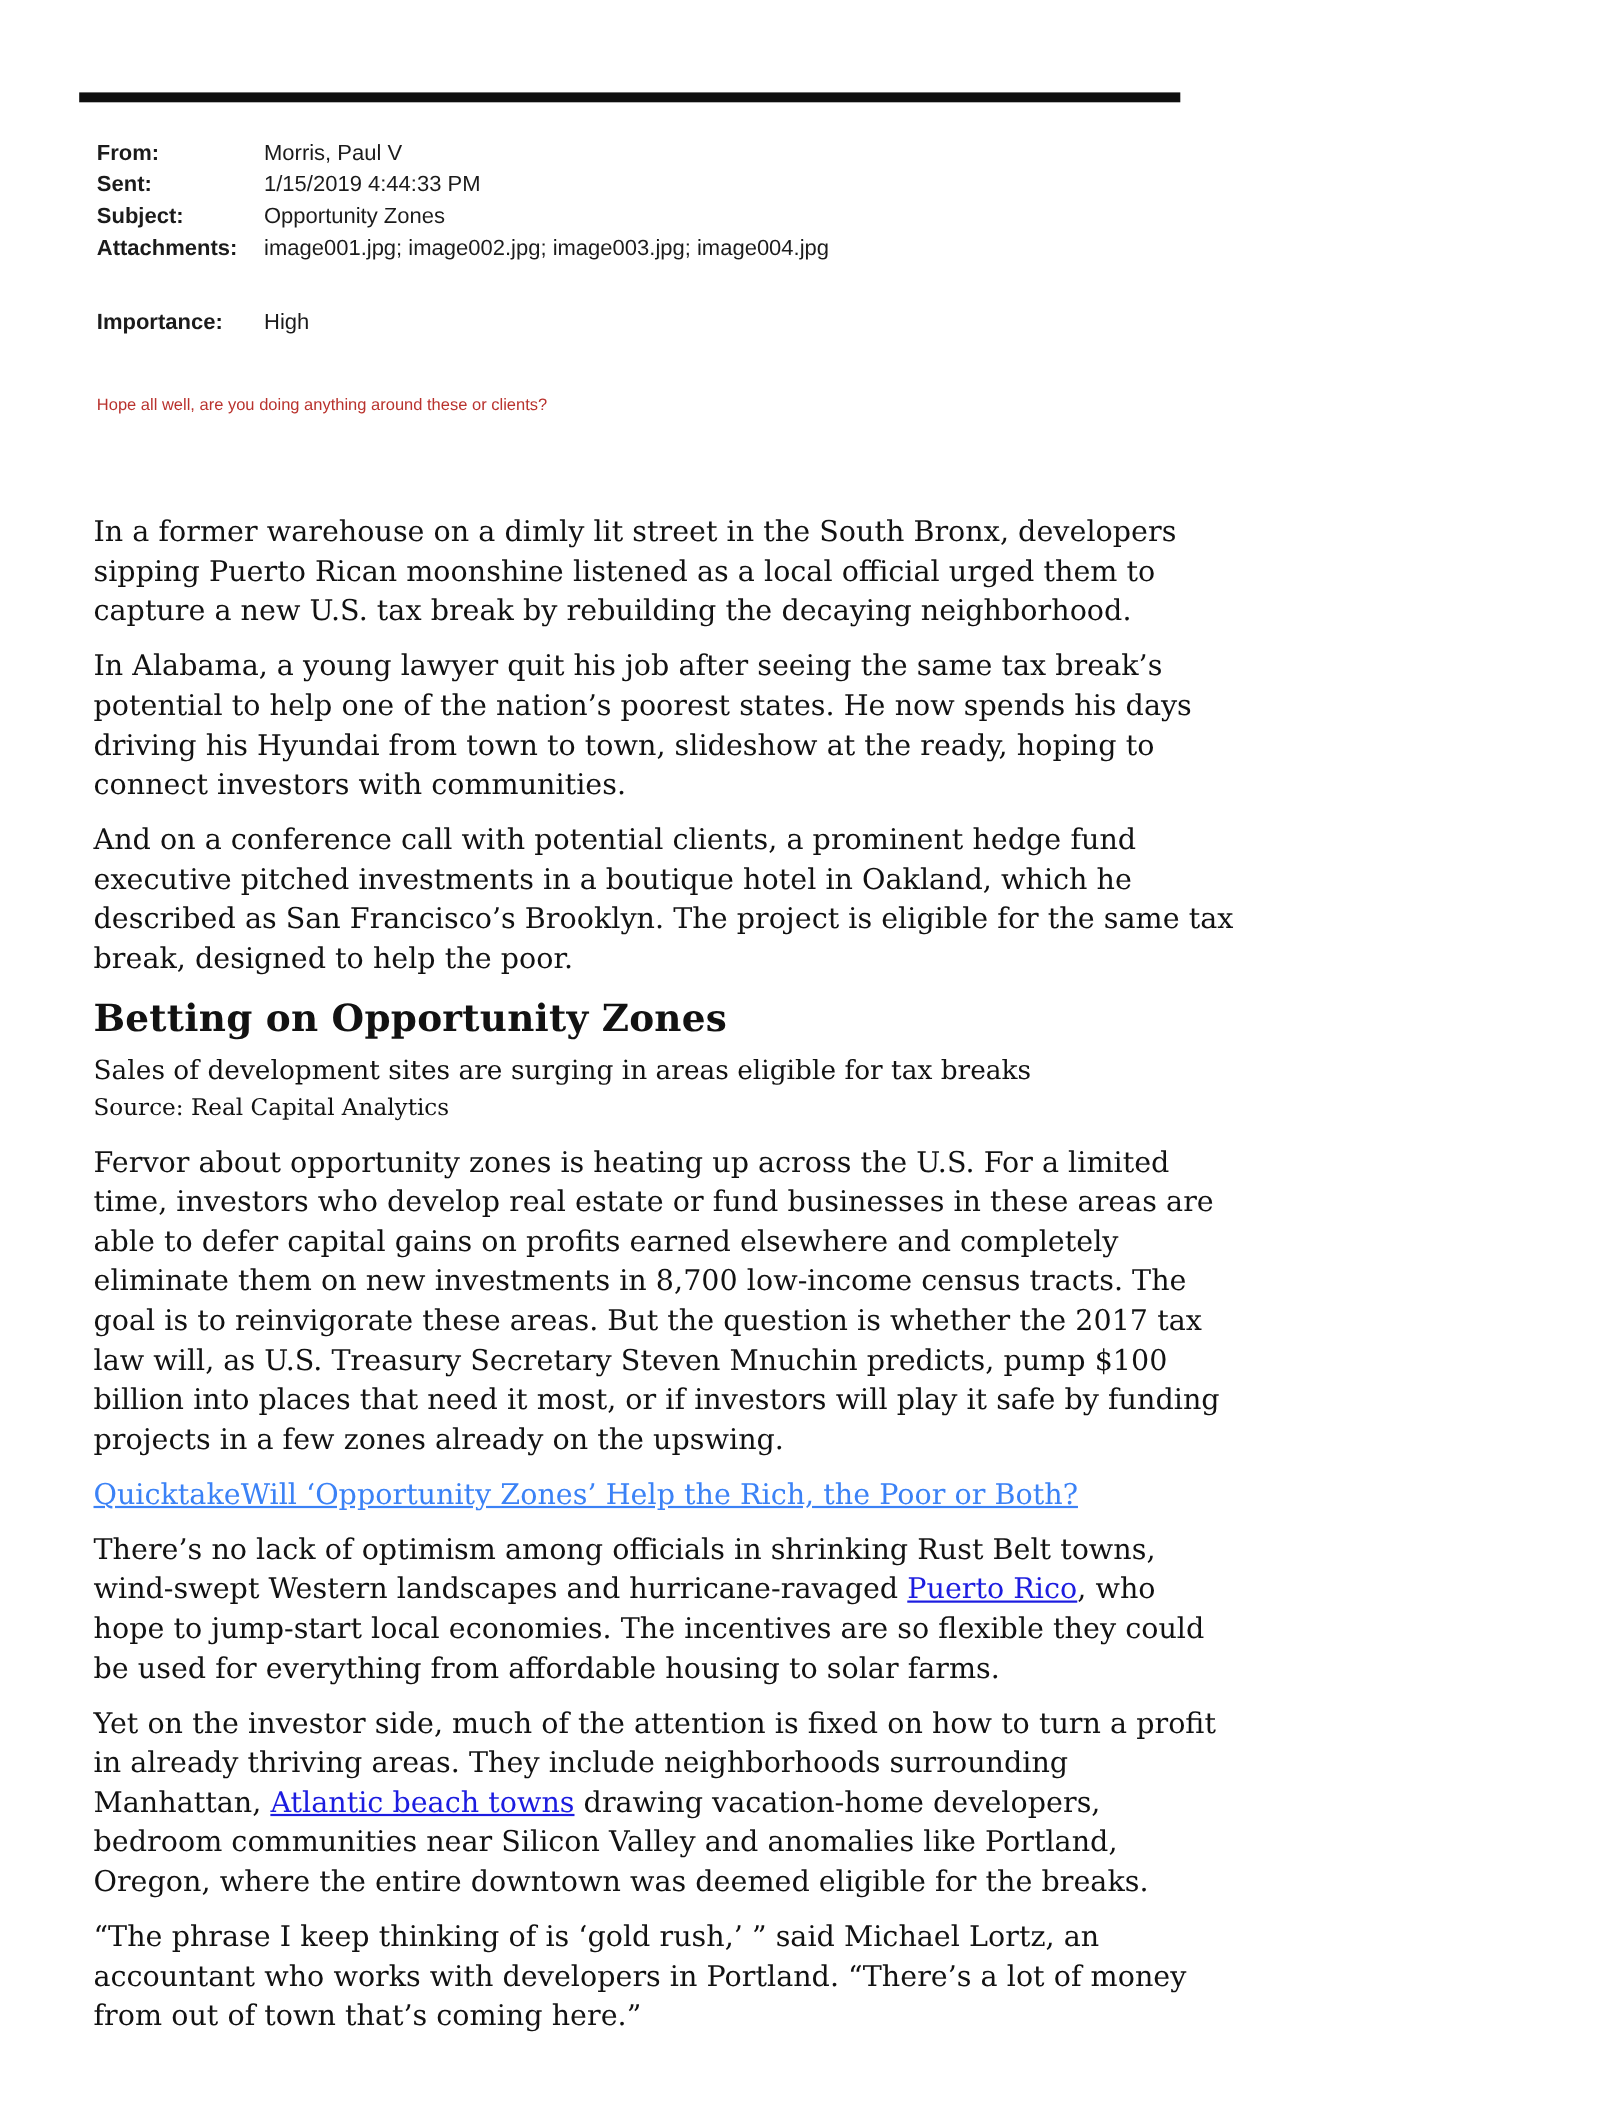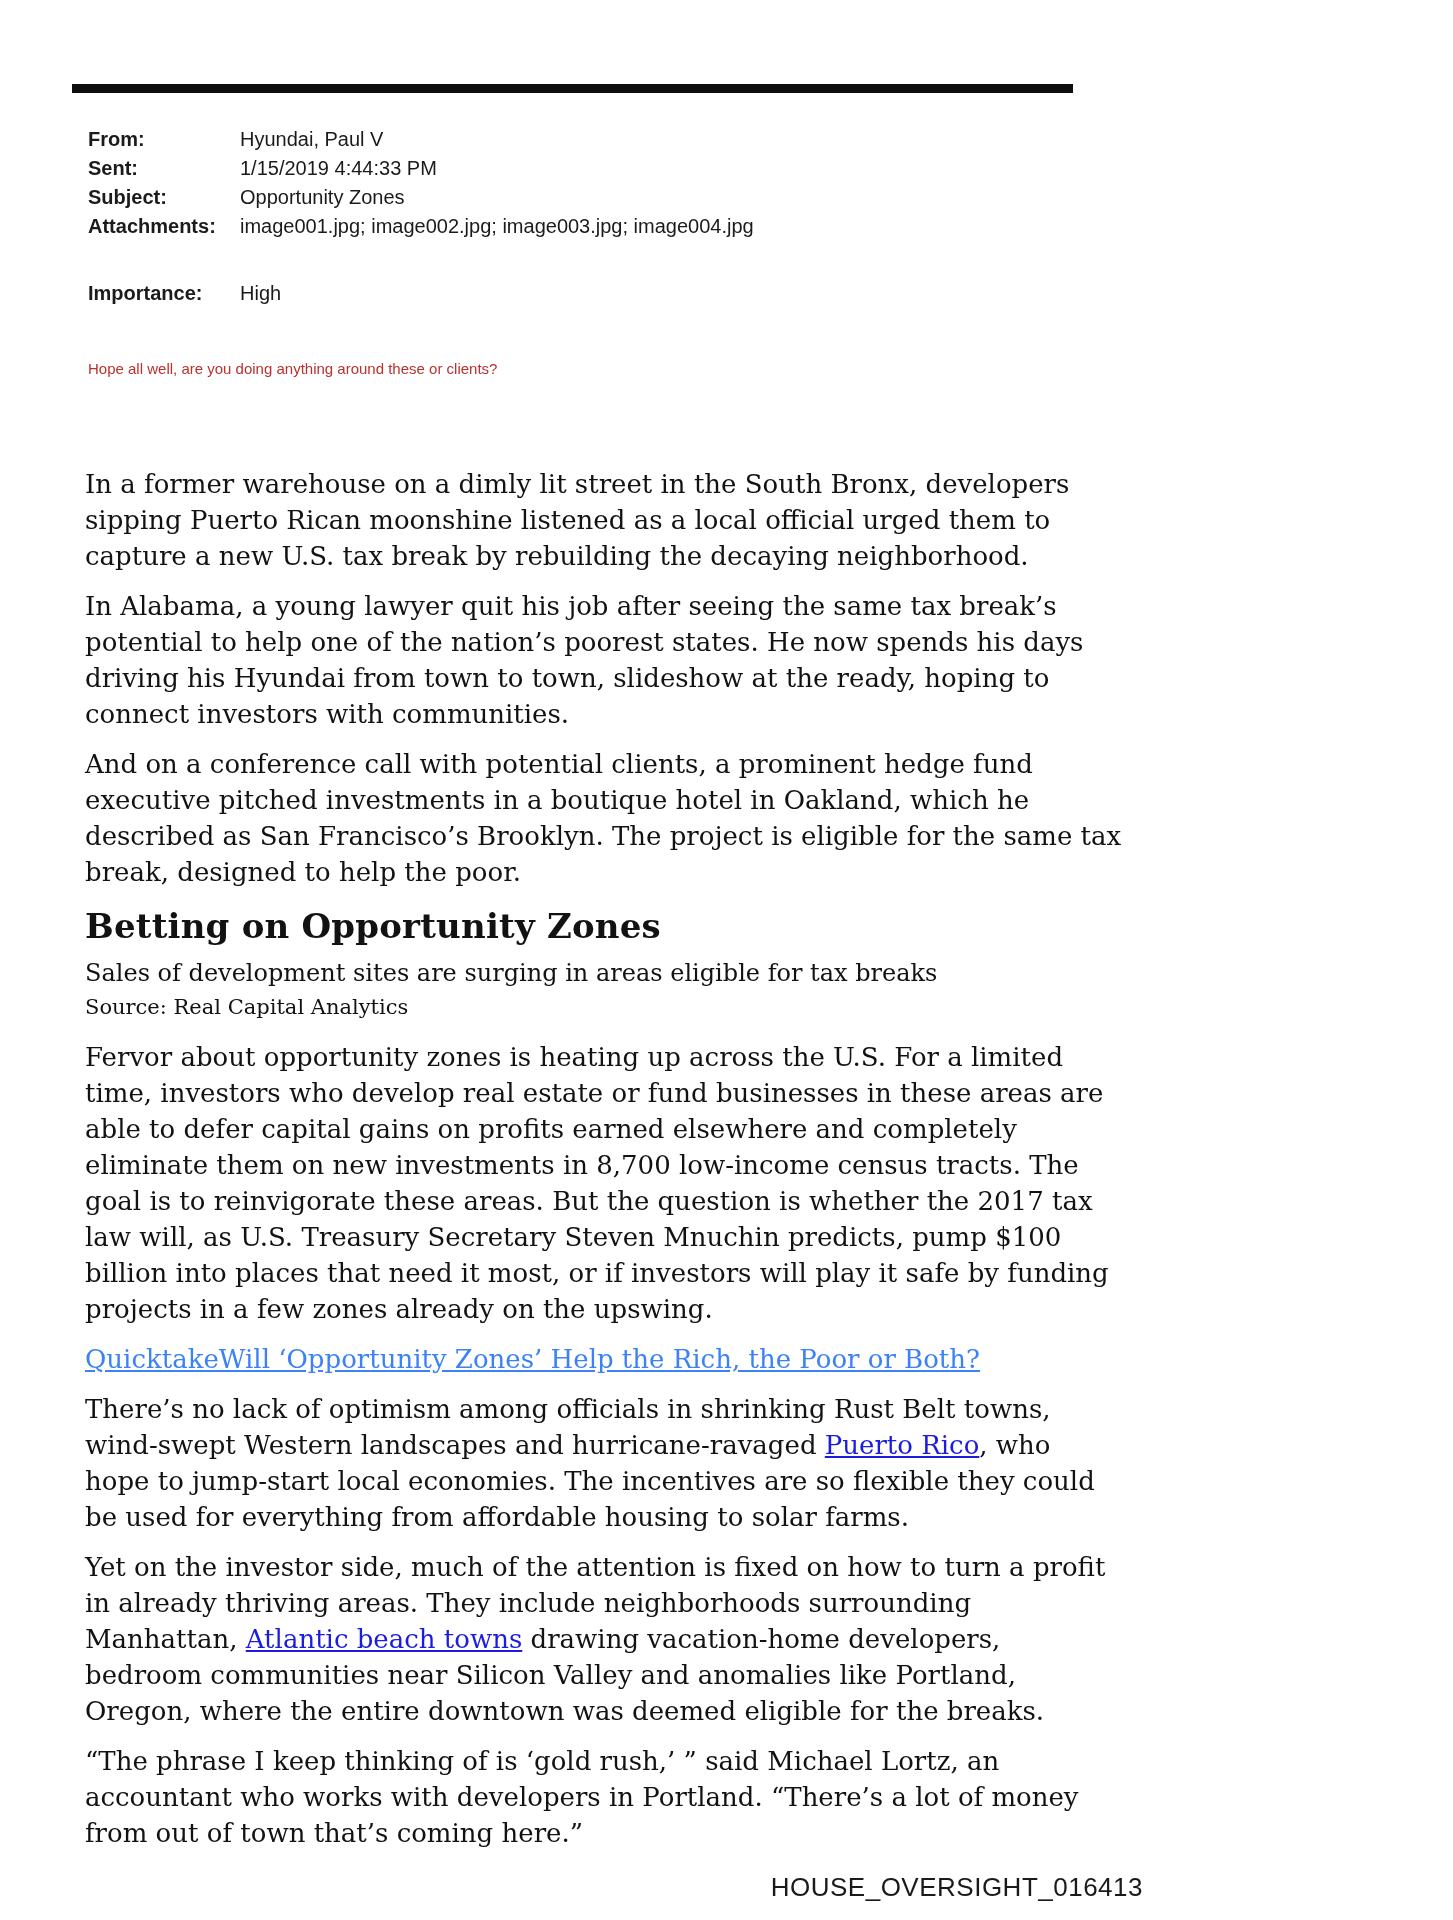--- a/index.html
+++ b/index.html
@@ -92,21 +92,21 @@
 <body>
 
 <div class="page">
 
   <div class="top-rule"></div>
 
   <div class="email-header">
     <div id="email-fields">
         <div class="field-row">
           <span class="field-label">From:</span>
-          <span class="field-value">Hyundai, Paul V</span>
+          <span class="field-value">Morris, Paul V</span>
         </div>
         <div class="field-row">
           <span class="field-label">Sent:</span>
           <span class="field-value">1/15/2019 4:44:33 PM</span>
         </div>
         <div class="field-row">
           <span class="field-label">Subject:</span>
           <span class="field-value">Opportunity Zones</span>
         </div>
         <div class="field-row">
@@ -129,15 +129,14 @@
       <h1>Betting on Opportunity Zones</h1>
       <p class="sub">Sales of development sites are surging in areas eligible for tax breaks</p>
       <p class="source">Source: Real Capital Analytics</p>
       <p class="body"><span>Fervor about opportunity zones is heating up across the U.S. For a limited time, investors who develop real estate or fund businesses in these areas are able to defer capital gains on profits earned elsewhere and completely eliminate them on new investments in 8,700 low-income census tracts. The goal is to reinvigorate these areas. But the question is whether the 2017 tax law will, as U.S. Treasury Secretary Steven Mnuchin predicts, pump $100 billion into places that need it most, or if investors will play it safe by funding projects in a few zones already on the upswing.</span></p>
       <p class="body linkp"><a class="inline-link" href="#" style="color: #3b82f6;">QuicktakeWill ‘Opportunity Zones’ Help the Rich, the Poor or Both?</a></p>
       <p class="body"><span>There’s no lack of optimism among officials in shrinking Rust Belt towns, wind-swept Western landscapes and hurricane-ravaged </span><a class="inline-link" href="#" style="color: rgb(28, 28, 224);">Puerto Rico</a><span>, who hope to jump-start local economies. The incentives are so flexible they could be used for everything from affordable housing to solar farms.</span></p>
       <p class="body"><span>Yet on the investor side, much of the attention is fixed on how to turn a profit in already thriving areas. They include neighborhoods surrounding Manhattan, </span><a class="inline-link" href="#" style="color: rgb(28, 28, 224);">Atlantic beach towns</a><span> drawing vacation-home developers, bedroom communities near Silicon Valley and anomalies like Portland, Oregon, where the entire downtown was deemed eligible for the breaks.</span></p>
       <p class="body"><span>“The phrase I keep thinking of is ‘gold rush,’ ” said Michael Lortz, an accountant who works with developers in Portland. “There’s a lot of money from out of town that’s coming here.”</span></p>
     </div>
 
-  <div class="footer">HOUSE_OVERSIGHT_016413</div>
 
 </div>
 
 </body></html>

